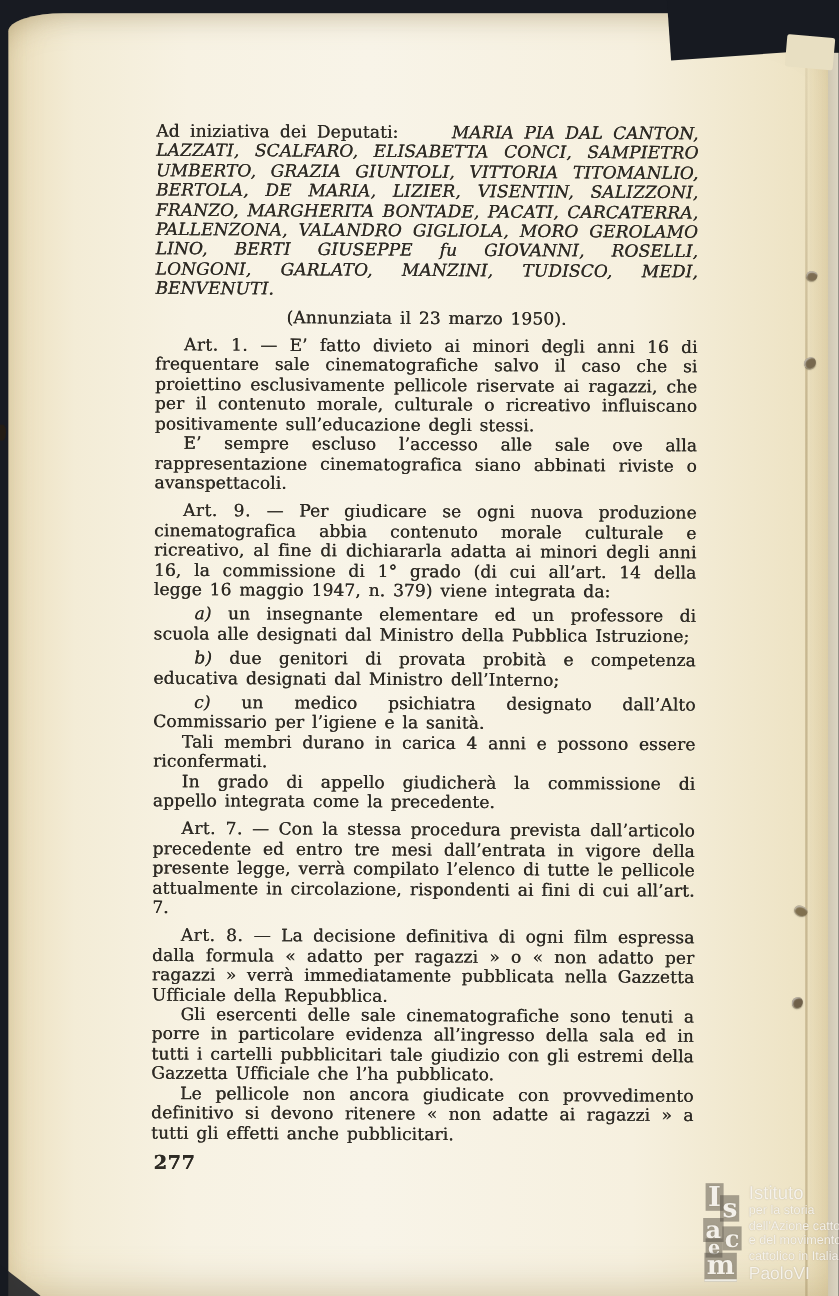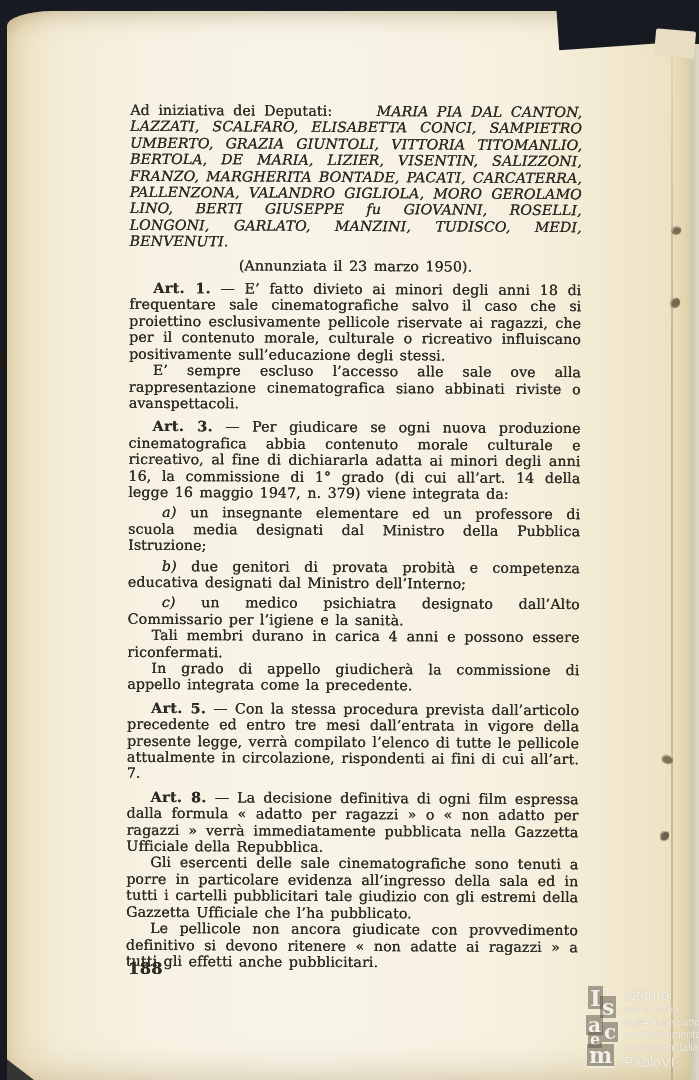--- a/index.html
+++ b/index.html
@@ -46,21 +46,21 @@
     text-align:justify;word-spacing:.13em;letter-spacing:.1px;
     transform:rotate(.3deg);
     text-shadow:.25px 0 0 currentColor;
   }
   .text-block p{margin:0;}
   .intro i{margin-left:36px;}
   .ann{text-align:center;margin:7px 0 7px 0 !important;}
   .para{text-indent:24px;}
   .para.art{margin-top:7px !important;}
   .para.item{margin-top:4px !important;text-indent:34px;}
-  .art-label{font-weight:700;letter-spacing:.4px;}
+  .art-label{font-weight:400;letter-spacing:.4px;}
   .marker{font-style:italic;}
   .page-number{
     position:absolute;left:121px;top:948px;color:#2e2b25;
     font-size:16px;font-weight:700;letter-spacing:.5px;
     text-shadow:.25px 0 0 currentColor;
   }
 
   
   .speck{position:absolute;border-radius:50% 40% 55% 45%;z-index:7;}
   .speck.s1{left:672px;top:226px;width:9px;height:8px;background:#7d6d52;box-shadow:inset 1px 1px 1px rgba(255,255,255,.5),0 1px 1px rgba(60,50,30,.5);transform:rotate(20deg);}
@@ -101,35 +101,35 @@
 
       <p class="intro">
         <span>Ad iniziativa dei Deputati:</span>
         <i>MARIA PIA DAL CANTON, LAZZATI, SCALFARO, ELISABETTA CONCI, SAMPIETRO UMBERTO, GRAZIA GIUNTOLI, VITTORIA TITOMANLIO, BERTOLA, DE MARIA, LIZIER, VISENTIN, SALIZZONI, FRANZO, MARGHERITA BONTADE, PACATI, CARCATERRA, PALLENZONA, VALANDRO GIGLIOLA, MORO GEROLAMO LINO, BERTI GIUSEPPE fu GIOVANNI, ROSELLI, LONGONI, GARLATO, MANZINI, TUDISCO, MEDI, BENVENUTI.</i>
       </p>
 
       <p class="ann">(Annunziata il 23 marzo 1950).</p>
 
       <p class="para art">
         <b class="art-label">Art. 1.</b>
-        <span>— E’ fatto divieto ai minori degli anni 18 di frequentare sale cinematografiche salvo il caso che si proiettino esclusivamente pellicole riservate ai ragazzi, che per il contenuto morale, culturale o ricreativo influiscano positivamente sull’educazione degli stessi.</span>
+        <span>— E’ fatto divieto ai minori degli anni 16 di frequentare sale cinematografiche salvo il caso che si proiettino esclusivamente pellicole riservate ai ragazzi, che per il contenuto morale, culturale o ricreativo influiscano positivamente sull’educazione degli stessi.</span>
       </p>
 
       <p class="para">
         <span>E’ sempre escluso l’accesso alle sale ove alla rappresentazione cinematografica siano abbinati riviste o avanspettacoli.</span>
       </p>
 
       <p class="para art">
-        <b class="art-label">Art. 3.</b>
+        <b class="art-label">Art. 9.</b>
         <span>— Per giudicare se ogni nuova produzione cinematografica abbia contenuto morale culturale e ricreativo, al fine di dichiararla adatta ai minori degli anni 16, la commissione di 1° grado (di cui all’art. 14 della legge 16 maggio 1947, n. 379) viene integrata da:</span>
       </p>
 
       <p class="para item">
         <i class="marker">a)</i>
-        <span>un insegnante elementare ed un professore di scuola media designati dal Ministro della Pubblica Istruzione;</span>
+        <span>un insegnante elementare ed un professore di scuola alle designati dal Ministro della Pubblica Istruzione;</span>
       </p>
 
       <p class="para item">
         <i class="marker">b)</i>
         <span>due genitori di provata probità e competenza educativa designati dal Ministro dell’Interno;</span>
       </p>
 
       <p class="para item">
         <i class="marker">c)</i>
         <span>un medico psichiatra designato dall’Alto Commissario per l’igiene e la sanità.</span>
@@ -137,40 +137,40 @@
 
       <p class="para">
         <span>Tali membri durano in carica 4 anni e possono essere riconfermati.</span>
       </p>
 
       <p class="para">
         <span>In grado di appello giudicherà la commissione di appello integrata come la precedente.</span>
       </p>
 
       <p class="para art">
-        <b class="art-label">Art. 5.</b>
+        <b class="art-label">Art. 7.</b>
         <span>— Con la stessa procedura prevista dall’articolo precedente ed entro tre mesi dall’entrata in vigore della presente legge, verrà compilato l’elenco di tutte le pellicole attualmente in circolazione, rispondenti ai fini di cui all’art. 7.</span>
       </p>
 
       <p class="para art">
         <b class="art-label">Art. 8.</b>
         <span>— La decisione definitiva di ogni film espressa dalla formula « adatto per ragazzi » o « non adatto per ragazzi » verrà immediatamente pubblicata nella Gazzetta Ufficiale della Repubblica.</span>
       </p>
 
       <p class="para">
         <span>Gli esercenti delle sale cinematografiche sono tenuti a porre in particolare evidenza all’ingresso della sala ed in tutti i cartelli pubblicitari tale giudizio con gli estremi della Gazzetta Ufficiale che l’ha pubblicato.</span>
       </p>
 
       <p class="para">
         <span>Le pellicole non ancora giudicate con provvedimento definitivo si devono ritenere « non adatte ai ragazzi » a tutti gli effetti anche pubblicitari.</span>
       </p>
 
     </div>
 
-    <div class="page-number">188</div>
+    <div class="page-number">277</div>
   </div>
 
   <div class="corner-dark"></div>
   <div class="corner-tab"></div>
   <div class="bl-dark"></div>
 
   <div class="speck s1"></div>
   <div class="speck s2"></div>
   <div class="speck s3"></div>
   <div class="speck s4"></div>

